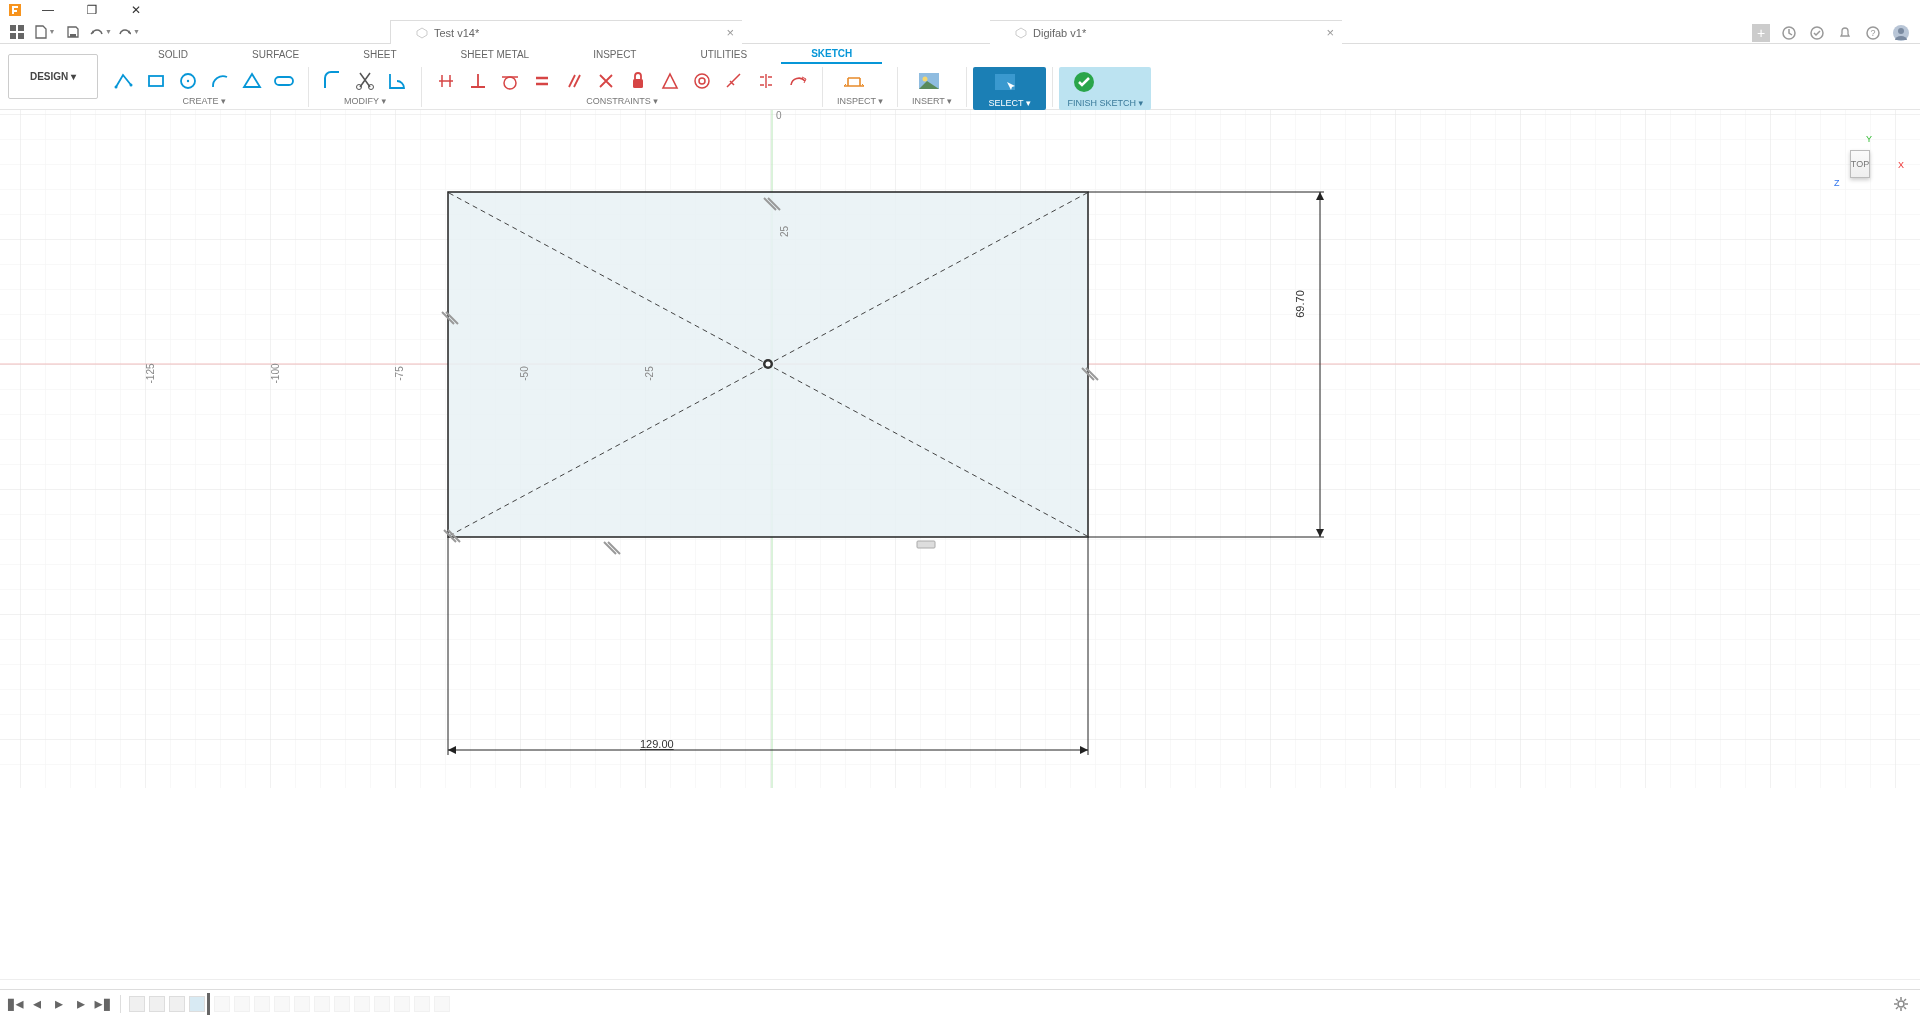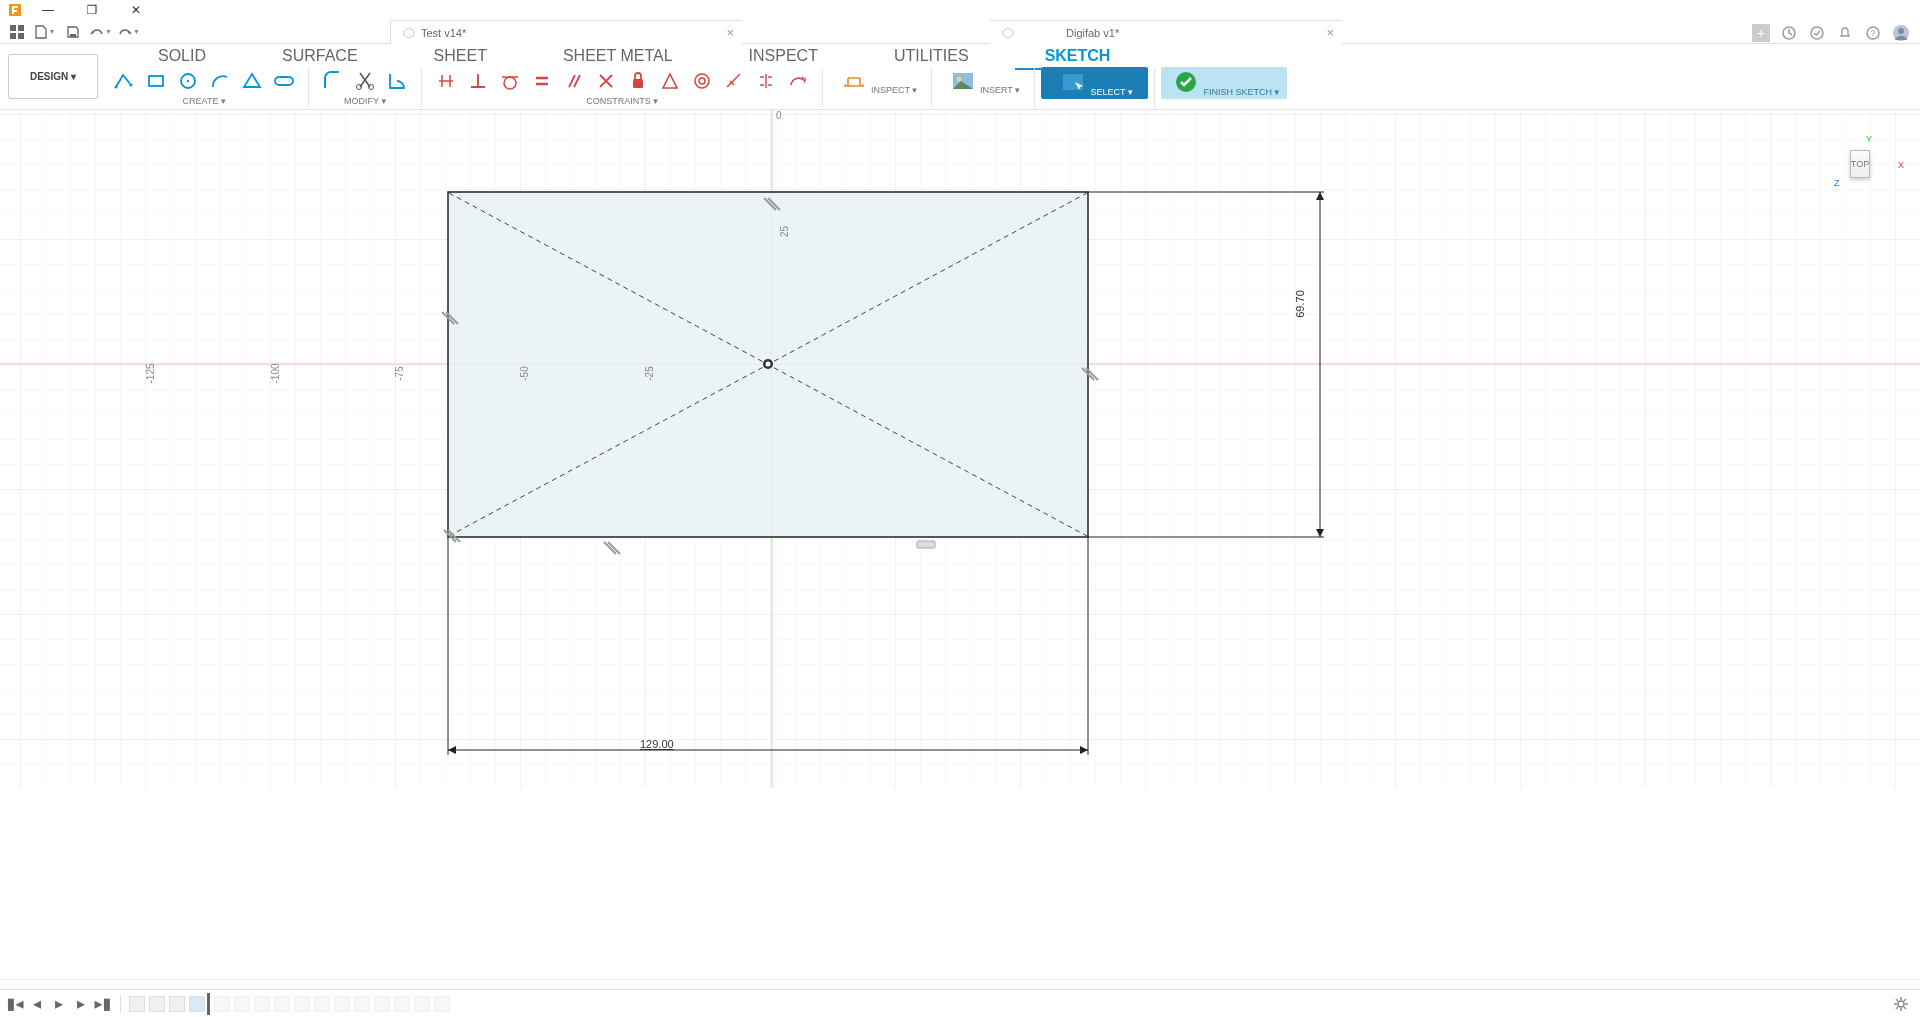--- a/index.html
+++ b/index.html
@@ -12,44 +12,44 @@
   .win-controls { display: flex; gap: 4px; }
   .win-btn { width: 40px; height: 18px; display: flex; align-items:center; justify-content:center; font-size: 12px; cursor: default; }
   
   
   .qa-bar { height: 24px; background: #fff; border-bottom: 1px solid #ddd; display: flex; align-items: center; padding: 0 6px; gap: 6px; }
   .qa-item { width: 22px; height: 20px; display:flex; align-items:center; justify-content:center; color:#555; position:relative;}
   .qa-item .caret { font-size: 7px; margin-left: 2px; color:#888;}
   
   
   .doc-tabs { position:absolute; left:390px; top:20px; height:24px; display:flex; align-items:center; }
-  .doc-tab { height:24px; padding:0 28px 0 12px; border-left:1px solid #ddd; display:flex; align-items:center; font-size:11px; color:#666; position:relative; background:#fff; border-top:1px solid #ddd;}
+  .doc-tab { height:24px; padding:0 28px 0 25px; border-left:1px solid #ddd; display:flex; align-items:center; font-size:11px; color:#666; position:relative; background:#fff; border-top:1px solid #ddd;}
   .doc-tab.active { background:#fff; }
   .doc-tab .cube { width:12px; height:12px; margin-right:6px; opacity:.5;}
   .doc-tab .close { position:absolute; right:8px; font-size:13px; color:#999;}
   .doc-tab.right { border-left:none;}
   .doc-tabs-2 { left:990px;}
   .right-icons { position:absolute; right:10px; top:22px; height:22px; display:flex; align-items:center; gap:10px;}
   .right-icons .ic { width:18px; height:18px; display:flex; align-items:center; justify-content:center; color:#888;}
   .plus-box { width:18px; height:18px; background:#ccc; display:flex; align-items:center; justify-content:center; color:#fff; font-size:14px;}
   
   
   .ribbon { height: 66px; background:#fff; display:flex; border-bottom:1px solid #e5e5e5;}
   .design-btn { width:90px; border:1px solid #ccc; margin:10px 8px; border-radius:2px; display:flex; align-items:center; justify-content:center; font-size:10px; font-weight:bold; color:#444;}
   .ribbon-body { flex:1; position:relative; }
-  .ribbon-tabs { height:20px; display:flex; align-items:flex-start; gap:16px; padding-left:22px; font-size:16px; color:#666;}
+  .ribbon-tabs { height:20px; display:flex; align-items:center; gap:4px; padding-left:22px; font-size:10px; color:#666;}
   .ribbon-tabs .rtab { padding:3px 30px; cursor:default;}
   .ribbon-tabs .rtab.active { color:#0696d7; border-bottom:2px solid #0696d7; font-weight:bold;}
   .ribbon-tools { height:46px; display:flex; align-items:flex-start; padding-top:3px;}
   .tool-group { display:flex; flex-direction:column; align-items:center; padding:0 4px; position:relative; height:46px;}
   .tool-row { display:flex; align-items:center; gap:4px; height:28px;}
   .tool-ic { width:28px; height:28px; display:flex; align-items:center; justify-content:center;}
   .group-label { font-size:9px; color:#777; margin-top:1px;}
   .sep { width:1px; background:#e5e5e5; height:40px; margin:0 6px;}
-  .big-btn { display:flex; flex-direction:row; align-items:flex-end; padding:0 8px;}
+  .big-btn { display:flex; flex-direction:column; align-items:flex-start; padding:0 8px;}
   .big-btn .bb-ic { width:34px; height:28px; display:flex; align-items:center; justify-content:center;}
   .finish-btn { background:#bce3f1; border-radius:2px; padding:2px 8px;}
   
   
   .canvas { position:absolute; left:0; top:110px; right:0; height:678px; background:#fff; overflow:hidden;}
   .grid-svg { position:absolute; left:0; top:0; width:100%; height:100%;}
   .viewcube { position:absolute; right:28px; top:26px; width:48px; height:48px; }
   .viewcube .face { position:absolute; left:6px; top:14px; width:20px; height:28px; background:linear-gradient(#fafafa,#eee); border:1px solid #bbb; display:flex; align-items:center; justify-content:center; font-size:9px; color:#777; box-shadow:0 2px 4px rgba(0,0,0,.2);}
   .vc-axis { position:absolute; font-size:9px; }
   .vc-y{ color:#3b3; left:22px; top:-2px;}
@@ -129,21 +129,21 @@
 <div class="doc-tabs">
   <div class="doc-tab active" style="width:352px;">
     <span class="cube"><svg width="12" height="12">
           <path d="M6 1l5 3v4l-5 3-5-3V4z" fill="none" stroke="#999"></path>
         </svg></span>
     <span>Test v14*</span>
     <span class="close">×</span>
   </div>
 </div>
 <div class="doc-tabs doc-tabs-2">
-  <div class="doc-tab right" style="width:352px;gap:46px;">
+  <div class="doc-tab right" style="width:352px;">
     <span class="cube"><svg width="12" height="12">
           <path d="M6 1l5 3v4l-5 3-5-3V4z" fill="none" stroke="#999"></path>
         </svg></span>
     <span>Digifab v1*</span>
     <span class="close">×</span>
   </div>
 </div>
 
 <div class="right-icons">
   <div class="plus-box">+</div>

